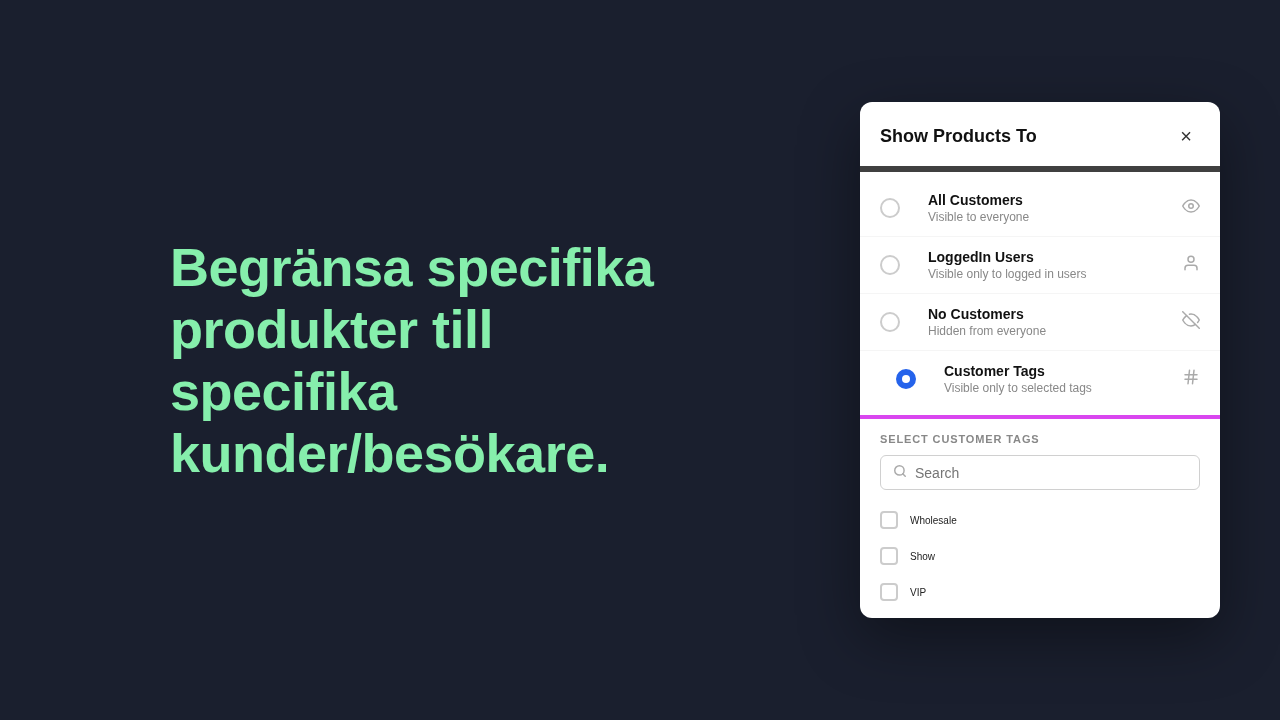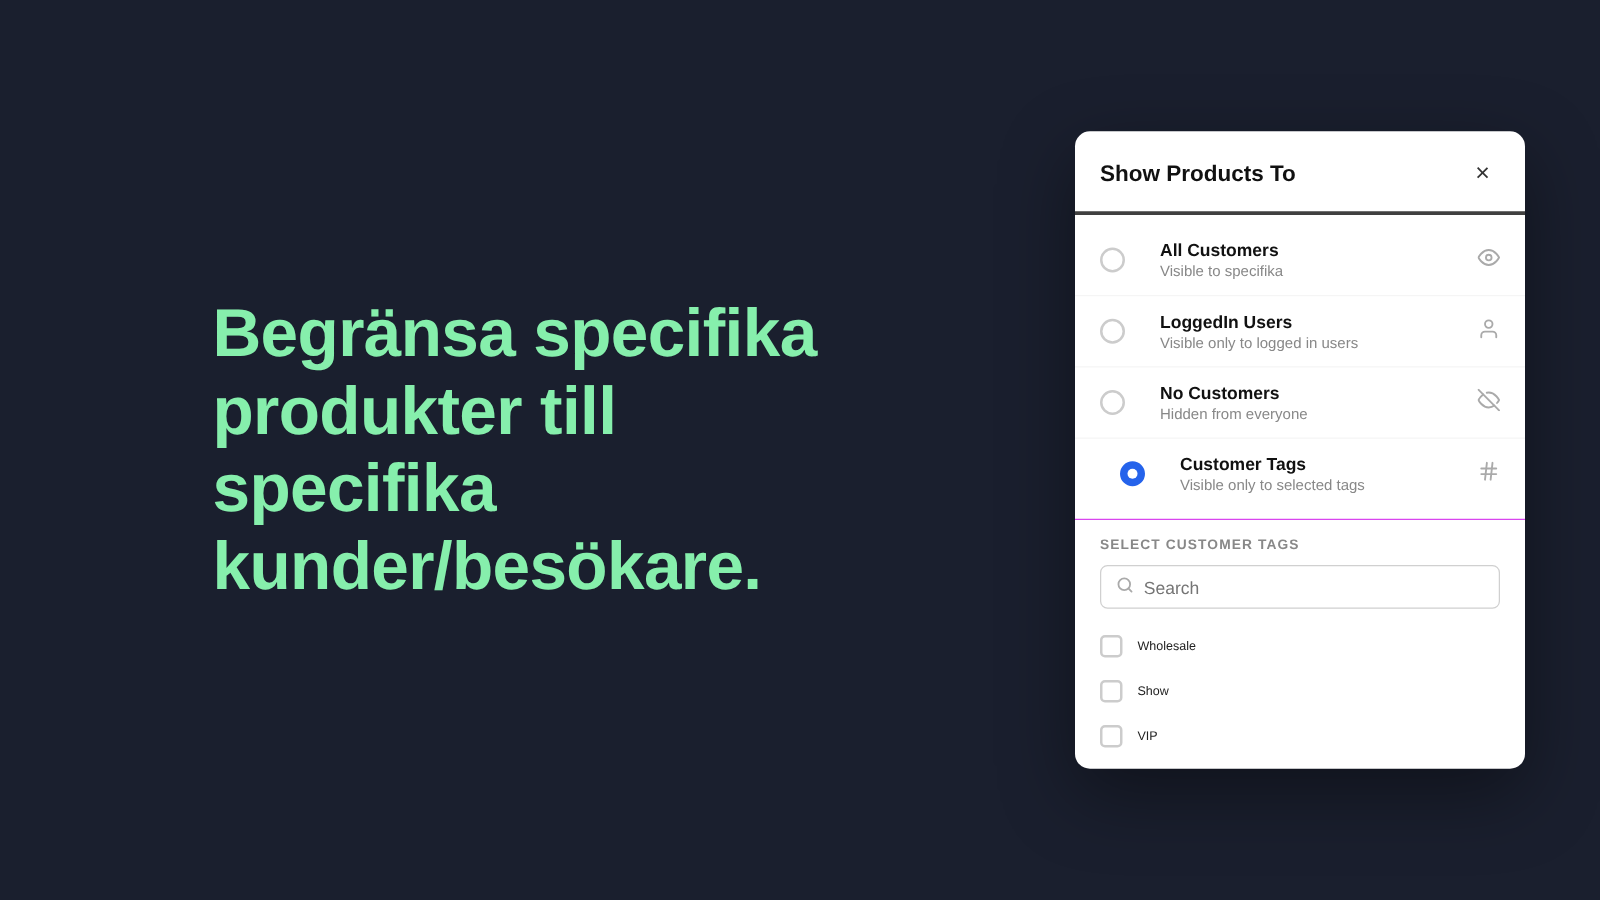--- a/index.html
+++ b/index.html
@@ -40,21 +40,21 @@
       max-height: 680px;
       display: flex;
       flex-direction: column;
     }
 
     .modal-header {
       display: flex;
       align-items: center;
       justify-content: space-between;
       padding: 20px 20px 16px 20px;
-      border-bottom: 3px solid #404040;
+      border-bottom: 6px solid #404040;
     }
 
     .modal-title {
       font-size: 18px;
       font-weight: 700;
       color: #111111;
     }
 
     .close-btn {
       width: 28px;
@@ -129,21 +129,21 @@
     }
 
     .option-icon {
       color: #aaaaaa;
       font-size: 16px;
       margin-left: 8px;
     }
 
     .tags-section {
       padding: 14px 20px 8px 20px;
-      border-top: 1px solid #d946ef;
+      border-top: 4px solid #d946ef;
     }
 
     .tags-label {
       font-size: 11px;
       font-weight: 700;
       color: #888888;
       letter-spacing: 0.08em;
       text-transform: uppercase;
       margin-bottom: 10px;
     }
@@ -220,21 +220,21 @@
     </button>
   </div>
 
   <div class="modal-body">
     <div class="options-list">
 
       <div class="option-item">
         <div class="radio-circle"></div>
         <div class="option-text">
           <span class="option-title">All Customers</span>
-          <span class="option-subtitle">Visible to specifika</span>
+          <span class="option-subtitle">Visible to everyone</span>
         </div>
         <span class="option-icon">
           <svg width="18" height="18" viewBox="0 0 24 24" fill="none" stroke="#aaa" stroke-width="2" stroke-linecap="round" stroke-linejoin="round">
             <path d="M1 12s4-8 11-8 11 8 11 8-4 8-11 8-11-8-11-8z"></path>
             <circle cx="12" cy="12" r="3"></circle>
           </svg>
         </span>
       </div>
 
       <div class="option-item">

